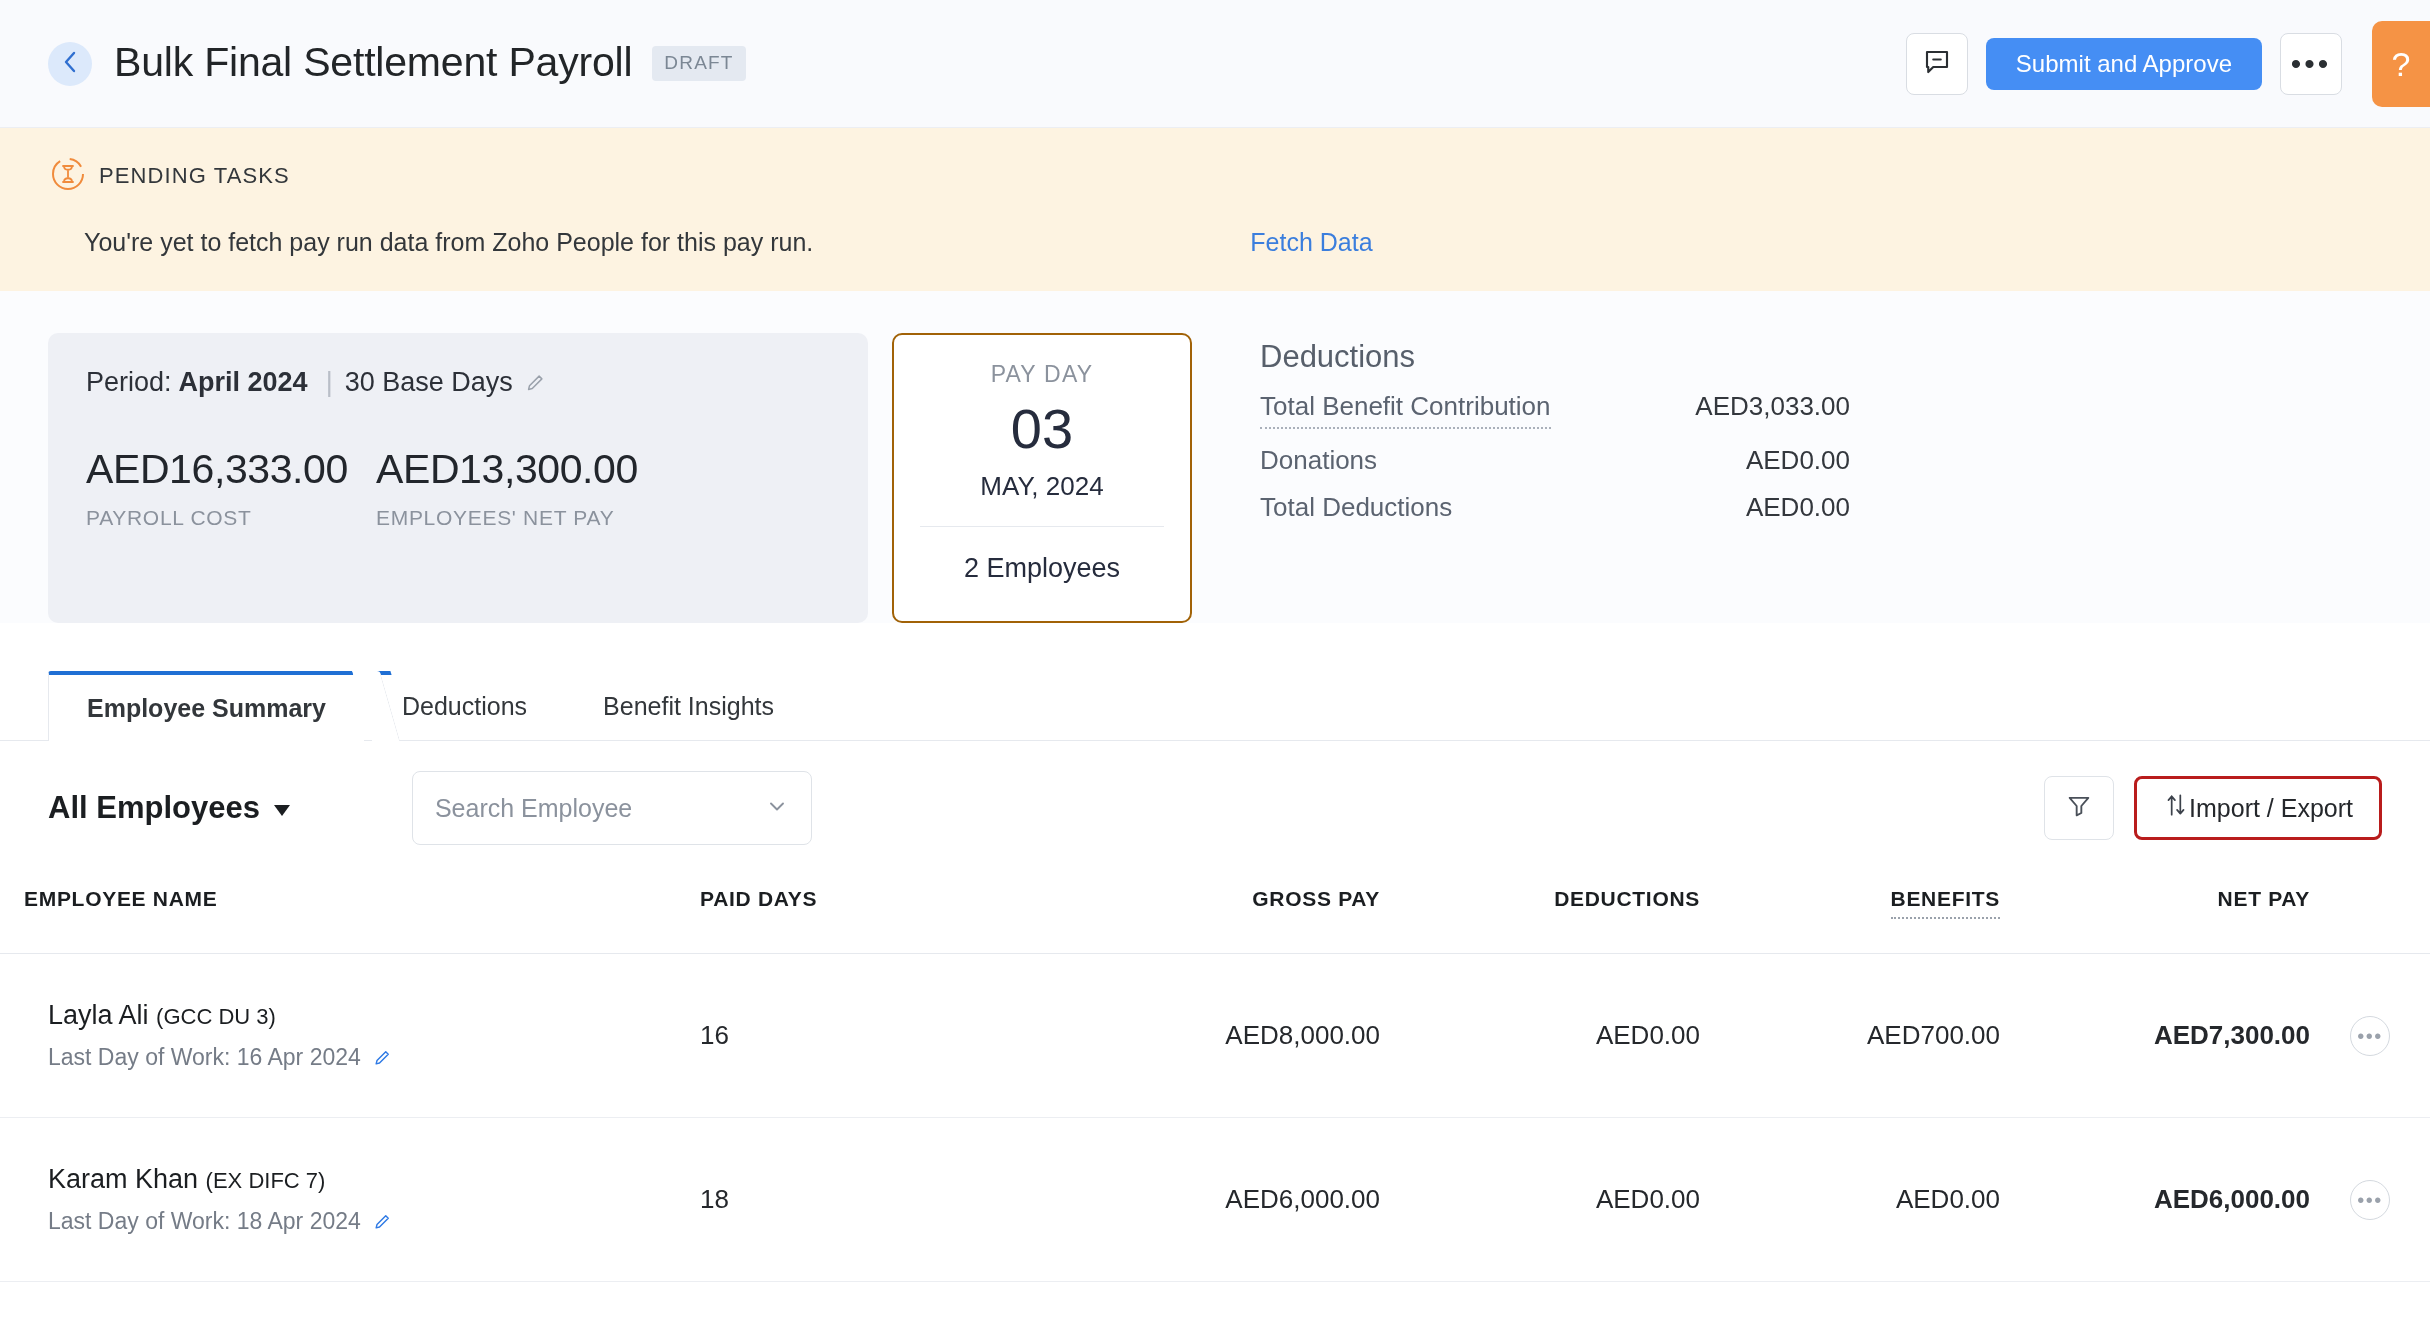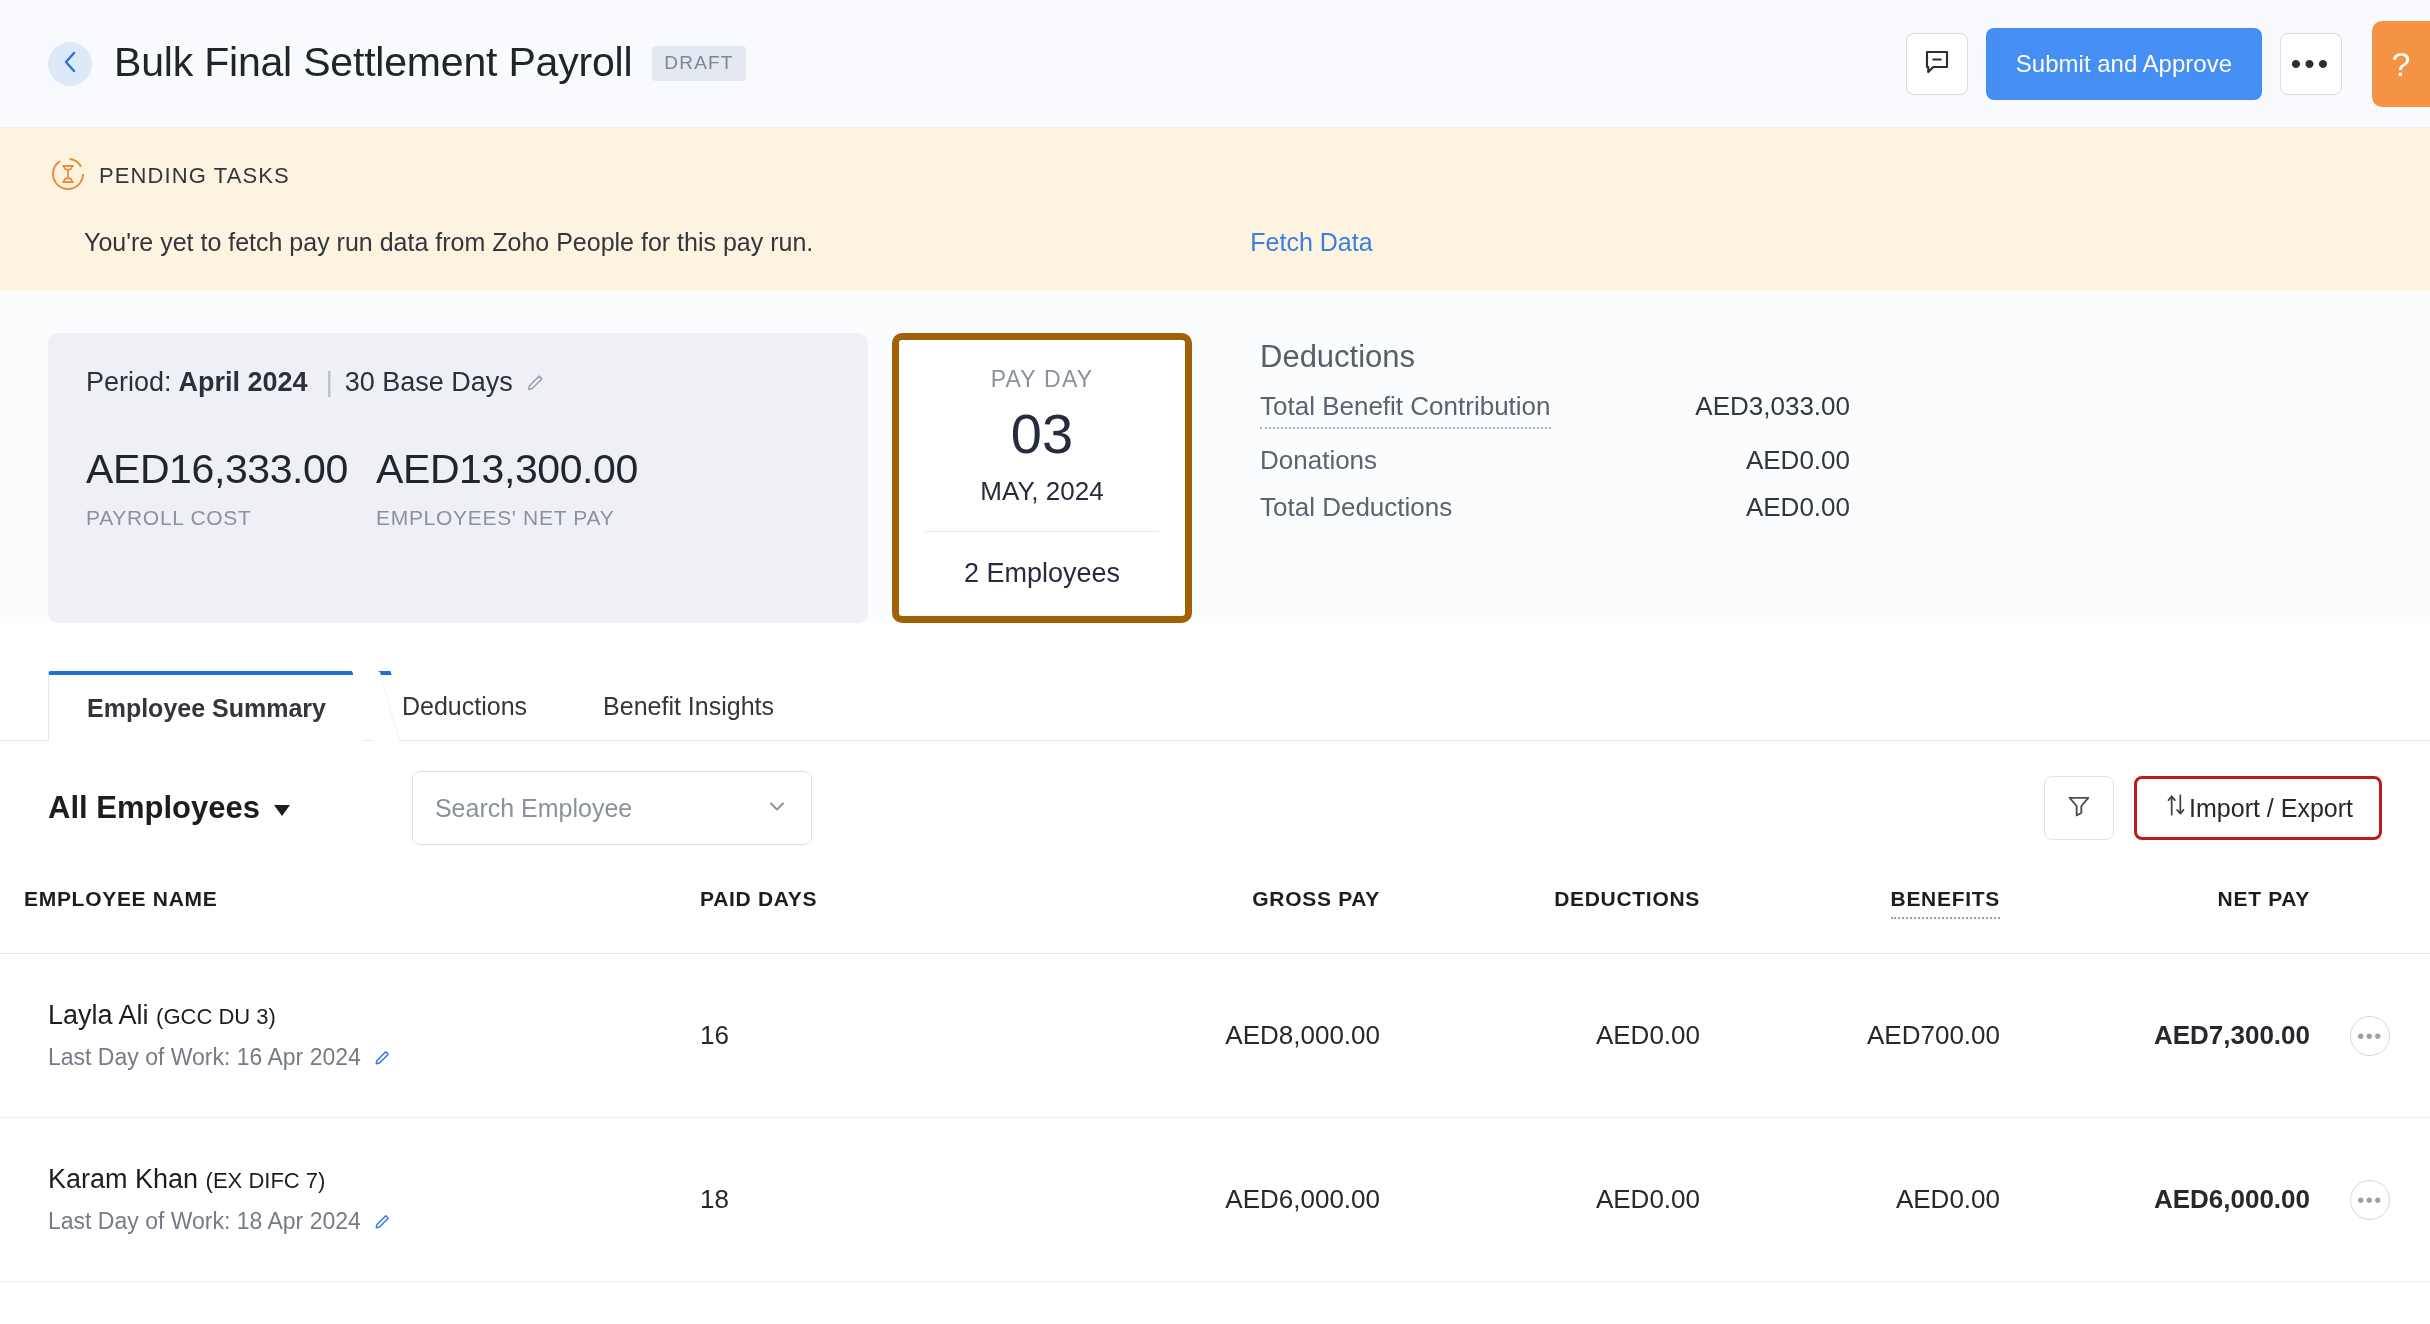--- a/index.html
+++ b/index.html
@@ -39,21 +39,21 @@
   .topbar-actions {
     position: absolute; right: 0; top: 0; height: 128px;
     display: flex; align-items: center; gap: 18px;
   }
   .icon-btn {
     width: 62px; height: 62px; border: 1px solid #d9dde3; border-radius: 8px;
     background: #fff; display: flex; align-items: center; justify-content: center;
     cursor: pointer;
   }
   .primary-btn {
-    height: 72px; background: #458ef4; color: #fff; border: none; border-radius: 8px;
+    height: 52px; background: #458ef4; color: #fff; border: none; border-radius: 8px;
     font-size: 24px; font-family: inherit; padding: 0 30px; cursor: pointer;
     display: flex; align-items: center;
   }
   .dots { letter-spacing: 3px; font-size: 30px; color: #2b2f33; line-height: 0.4; }
   .help-tab {
     width: 58px; height: 86px; background: #f59345; color: #fff;
     border-radius: 10px 0 0 10px; margin-left: 12px;
     display: flex; align-items: center; justify-content: center;
     font-size: 34px; cursor: pointer;
   }
@@ -87,21 +87,21 @@
   .period-line { font-size: 27px; color: #2c3038; display: flex; align-items: center; }
   .period-line b { font-weight: 700; margin: 0 6px 0 7px; }
   .vbar { color: #b9bec7; margin: 0 12px; font-weight: 300; }
   .pencil { margin-left: 11px; display: inline-flex; cursor: pointer; }
   .totals { display: flex; margin-top: 48px; }
   .total-block { width: 290px; }
   .total-amount { font-size: 41px; color: #22262c; font-weight: 400; letter-spacing: -0.4px; }
   .total-label { font-size: 21px; color: #8b929d; letter-spacing: 0.7px; margin-top: 13px; }
 
   .payday-card {
-    width: 300px; height: 290px; background: #fff; border: 7px solid #a16207;
+    width: 300px; height: 290px; background: #fff; border: 2px solid #a16207;
     border-radius: 10px; padding: 26px 20px 0; text-align: center;
   }
   .payday-label { font-size: 23px; color: #8b929d; letter-spacing: 1.2px; }
   .payday-day { font-size: 56px; color: #262c3d; margin-top: 8px; font-weight: 400; }
   .payday-month { font-size: 26px; color: #262c3d; margin-top: 10px; }
   .payday-rule { height: 1px; background: #e6e9ee; margin: 24px 6px 0; }
   .payday-emp { font-size: 27px; color: #262c3d; margin-top: 26px; }
 
   .deductions { padding-top: 6px; margin-left: 44px; }
   .ded-title { font-size: 31px; color: #575f6b; font-weight: 400; }

